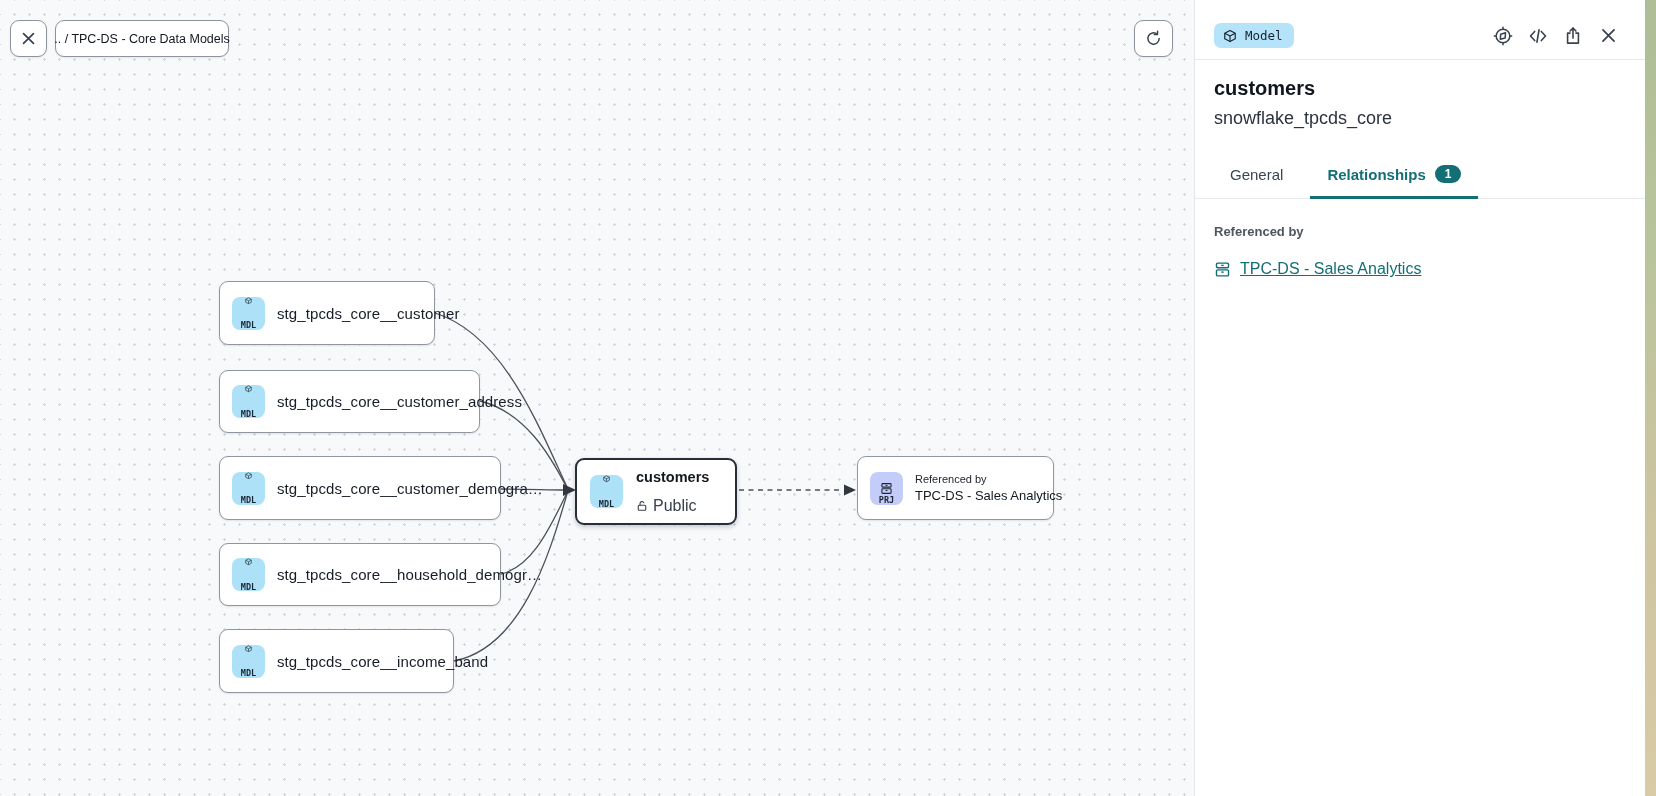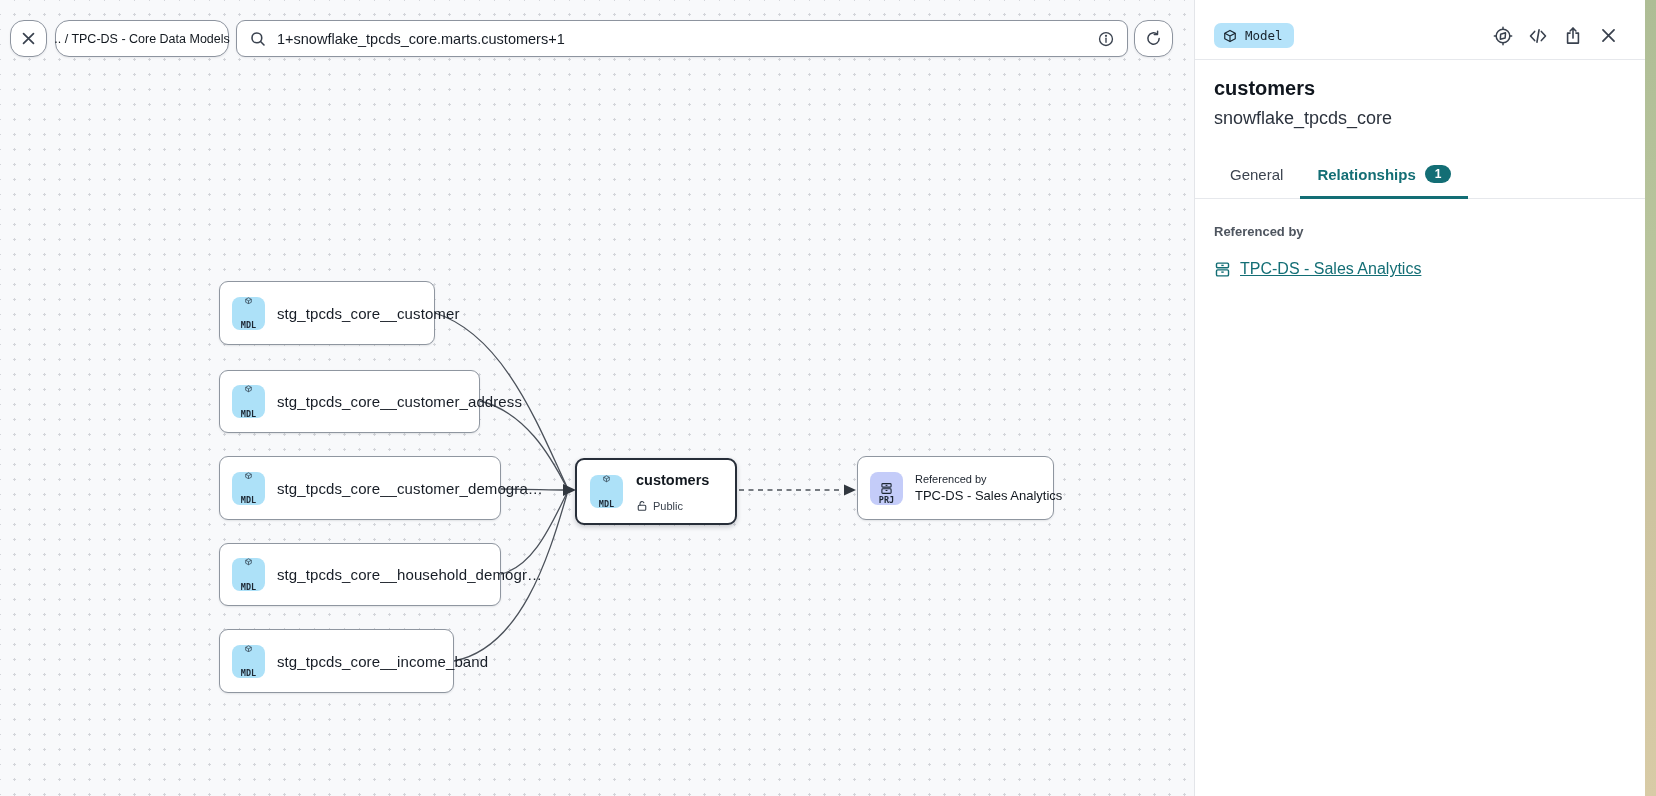--- a/index.html
+++ b/index.html
@@ -29,29 +29,29 @@
     display:flex; flex-direction:column; align-items:center; justify-content:center;
     color:#1c2733;
   }
   .chip-mdl { background:#ade1f8;gap:16px; }
   .chip-prj { background:#c4ccf9;justify-content:flex-end; }
   .type-chip svg { display:block; }
   .chip-code { font-family:"DejaVu Sans Mono", monospace; font-size:8.5px; font-weight:bold; line-height:1; margin-top:1px; }
 
   .node-center { border:2px solid #272e39; border-radius:9px; box-shadow:0 2px 5px rgba(20,25,35,.22); gap:13px; padding:0 13px; }
   .center-title { font-size:14.5px; font-weight:bold; color:#12181f; }
-  .center-vis { display:flex; align-items:center; gap:5px; margin-top:12px; font-size:11px; color:#39414c;text-align:center; }
+  .center-vis { display:flex; align-items:center; gap:5px; margin-top:12px; font-size:16px; color:#39414c;text-align:center; }
 
   .ref-kicker { font-size:11px; color:#1b222c; }
   .ref-title { font-size:13px; color:#12181f; margin-top:3px; white-space:nowrap; }
 
   
   .tb-btn {
     position:absolute; top:20px; height:37px; background:#fff;
-    border:1px solid #8d949f; border-radius:14px;
+    border:1px solid #8d949f; border-radius:9px;
     display:flex; align-items:center; justify-content:center;
     box-shadow:0 1px 2px rgba(20,25,35,.08); cursor:pointer; color:#39414e;
   }
   .btn-close { left:10px; width:37px; }
   .btn-crumb { left:55px; width:174px; font-size:12.5px; color:#12181f; white-space:nowrap; }
   .searchbar {
     position:absolute; left:236px; top:20px; width:892px; height:37px;
     background:#fff; border:1px solid #8d949f; border-radius:9px;
     display:flex; align-items:center; padding:0 12px; gap:10px;
     box-shadow:0 1px 2px rgba(20,25,35,.08);
@@ -77,21 +77,21 @@
     border-radius:7px; padding:5px 11px 5px 9px;
     font-family:"DejaVu Sans Mono", monospace; font-size:12.5px;
   }
   .header-icons { display:flex; align-items:center; gap:15px; }
   .hicon { width:20px; height:20px; color:#39414e; cursor:pointer; display:flex; align-items:center; justify-content:center; }
 
   .panel-title-block { padding:17px 19px 0 19px; }
   .panel-title { font-size:20px; font-weight:bold; color:#10161e; }
   .panel-subtitle { font-size:18px; color:#2c333e; margin-top:8px; }
 
-  .tabs { display:flex; gap:0; margin-top:27px; padding-left:18px; border-bottom:1px solid #e6e8ec; }
+  .tabs { display:flex; gap:10px; margin-top:27px; padding-left:18px; border-bottom:1px solid #e6e8ec; }
   .tab {
     padding:9px 17px 13px 17px; font-size:15px; color:#3c4450; cursor:pointer;
     display:flex; align-items:center; gap:9px; border-bottom:3px solid transparent;
     margin-bottom:-1px;
   }
   .tab.active { color:#136e75; font-weight:bold; border-bottom-color:#136e75; }
   .tab-badge {
     background:#136e75; color:#fff; font-size:12px; font-weight:bold;
     border-radius:10px; padding:2px 10px; line-height:1.2;
   }
@@ -220,32 +220,20 @@
     </div>
 
     <div class="tb-btn btn-close">
       <svg width="17" height="17" viewBox="0 0 24 24" fill="none" stroke="currentColor" stroke-width="2.4" stroke-linecap="round">
           <path d="M5 5 L19 19 M19 5 L5 19"></path>
         </svg>
     </div>
     <div class="tb-btn btn-crumb">
       <span>.. / TPC-DS - Core Data Models</span>
     </div>
-    <div class="searchbar">
-      <svg class="icn" width="18" height="18" viewBox="0 0 24 24" fill="none" stroke="currentColor" stroke-width="2.1" stroke-linecap="round">
-          <circle cx="10.5" cy="10.5" r="6.5"></circle>
-          <path d="M15.4 15.4 L20 20"></path>
-        </svg>
-      <input type="text" value="1+snowflake_tpcds_core.marts.customers+1" style="">
-      <svg class="icn" width="18" height="18" viewBox="0 0 24 24" fill="none" stroke="currentColor" stroke-width="1.8" stroke-linecap="round">
-          <circle cx="12" cy="12" r="8.6"></circle>
-          <path d="M12 11 V16.4"></path>
-          <circle cx="12" cy="7.8" r="0.6" fill="currentColor"></circle>
-        </svg>
-    </div>
     <div class="tb-btn btn-refresh">
       <svg width="17" height="17" viewBox="0 0 24 24" fill="none" stroke="currentColor" stroke-width="2.1" stroke-linecap="round" stroke-linejoin="round">
           <path d="M20 12 a8 8 0 1 1 -2.6-5.9"></path>
           <path d="M17.8 1.8 L17.6 6.4 L13 6.2"></path>
         </svg>
     </div>
   </div>
 
   <div class="panel">
 

